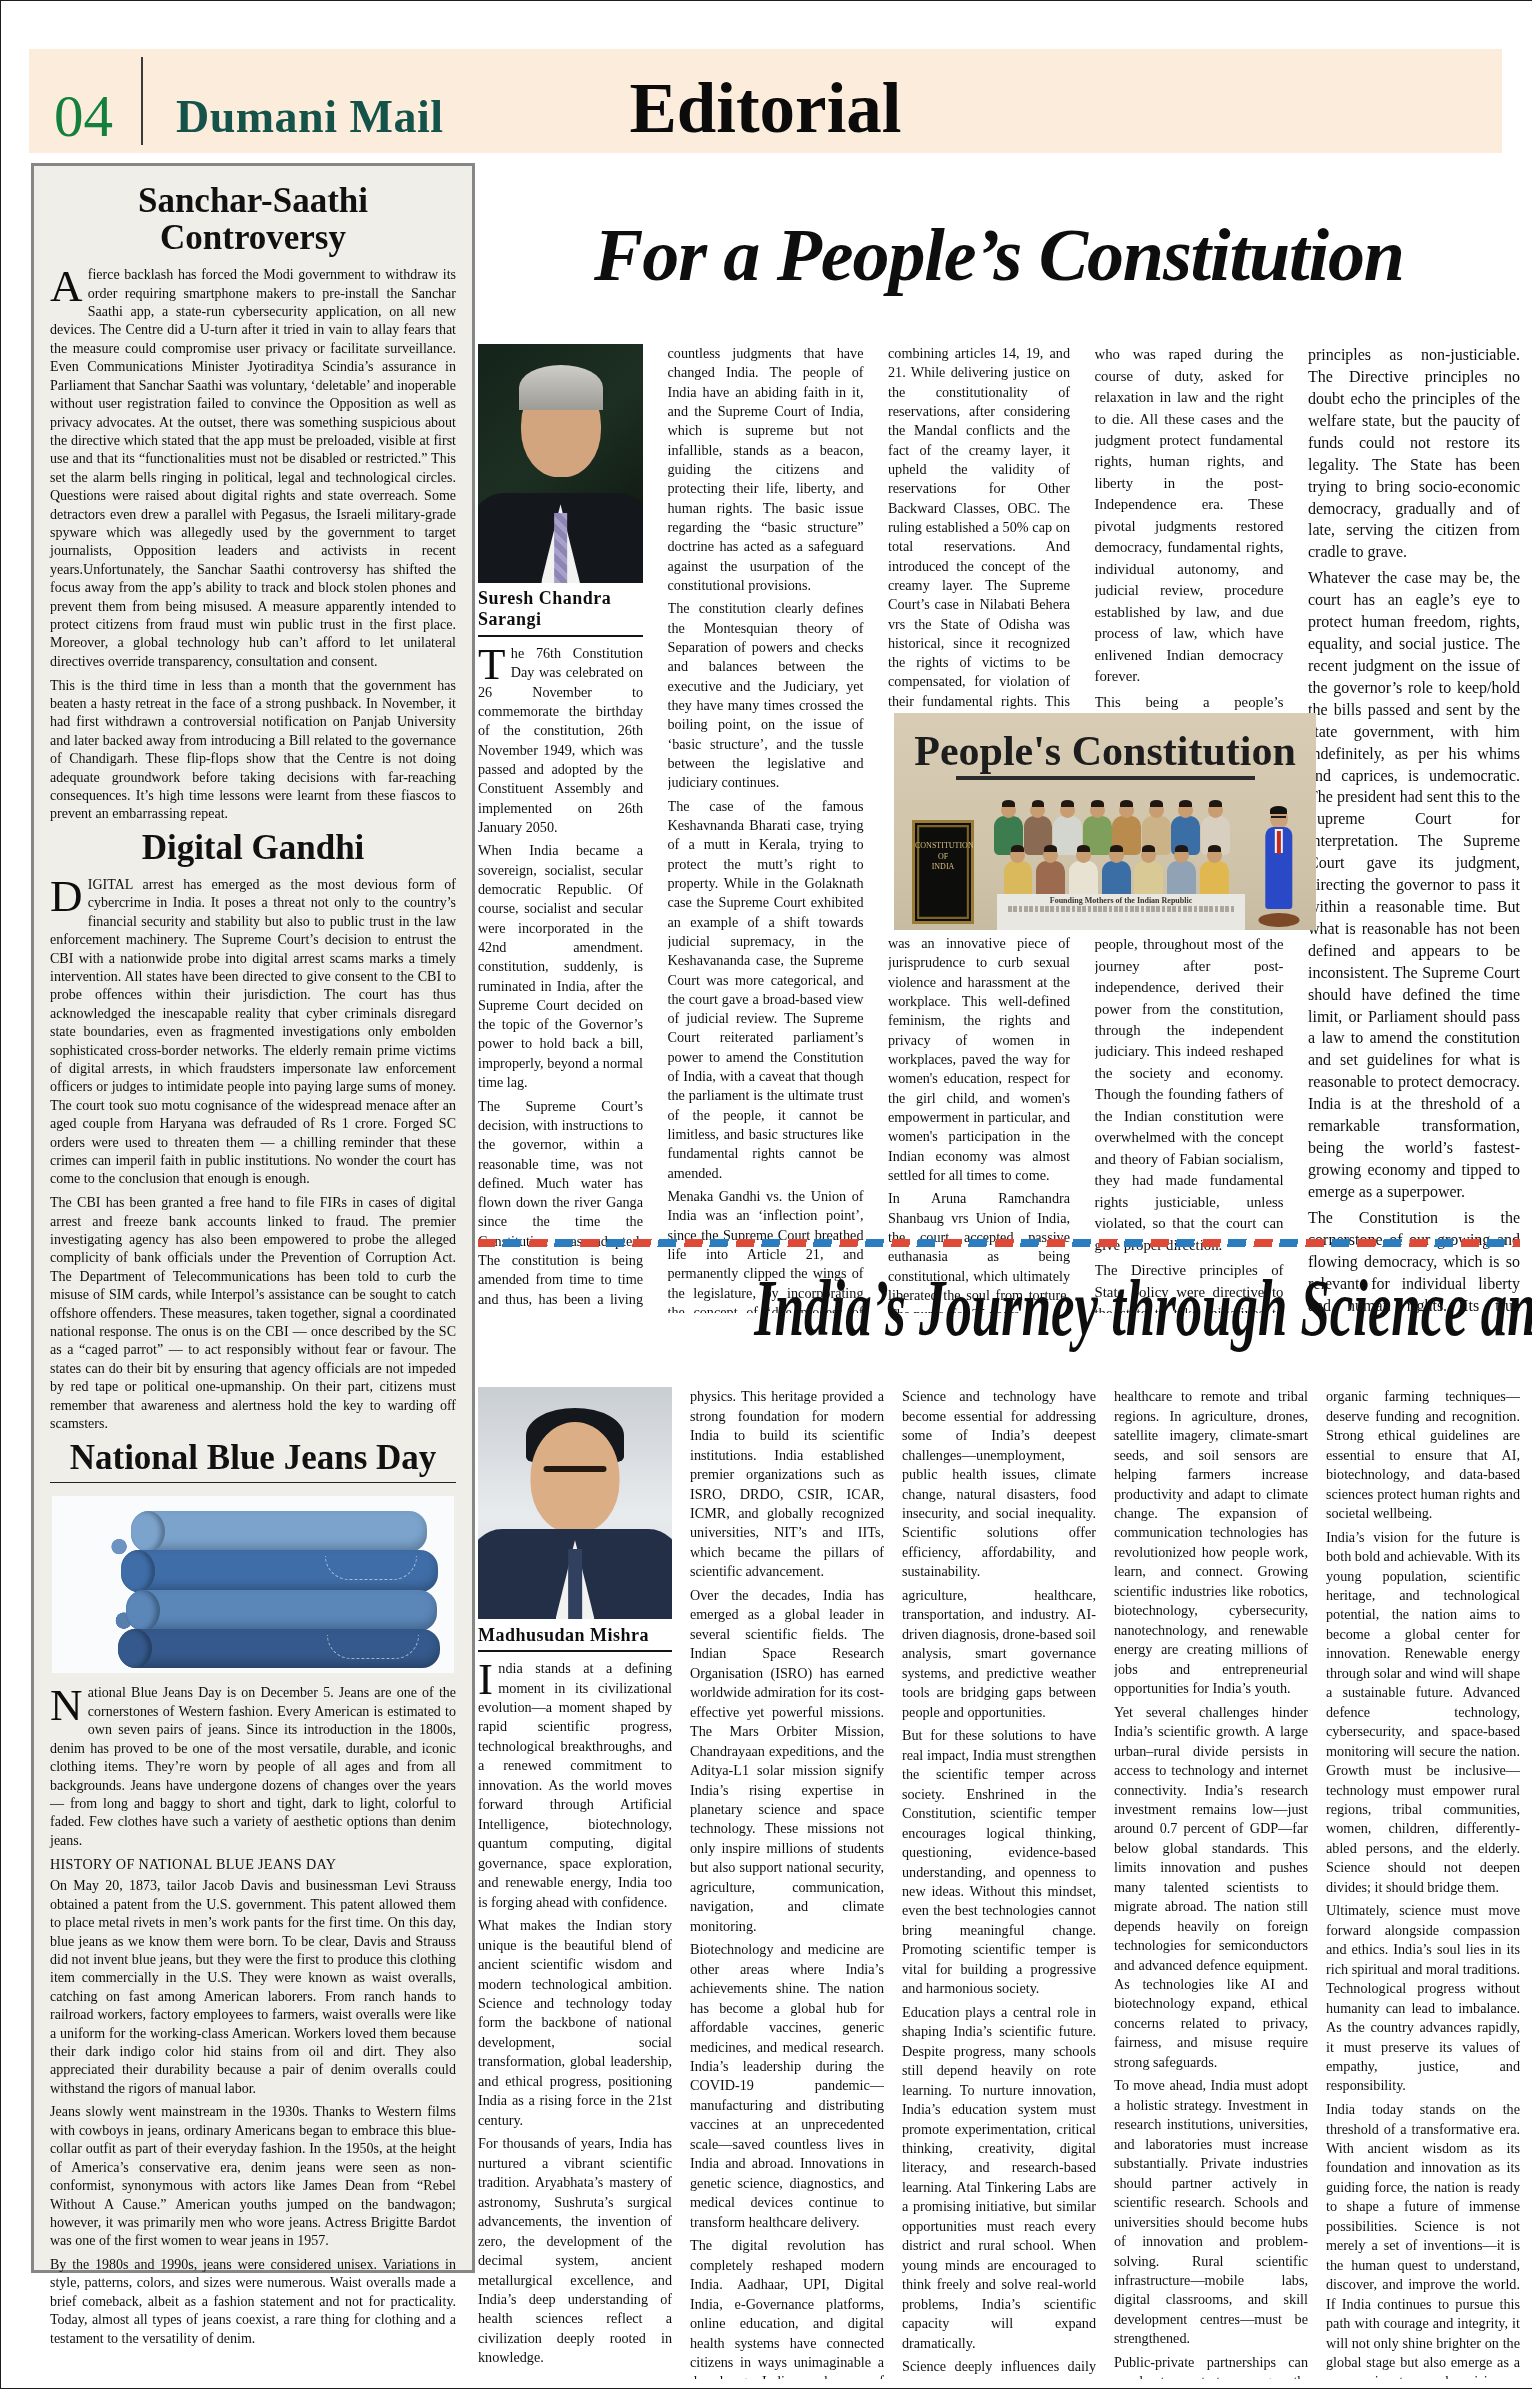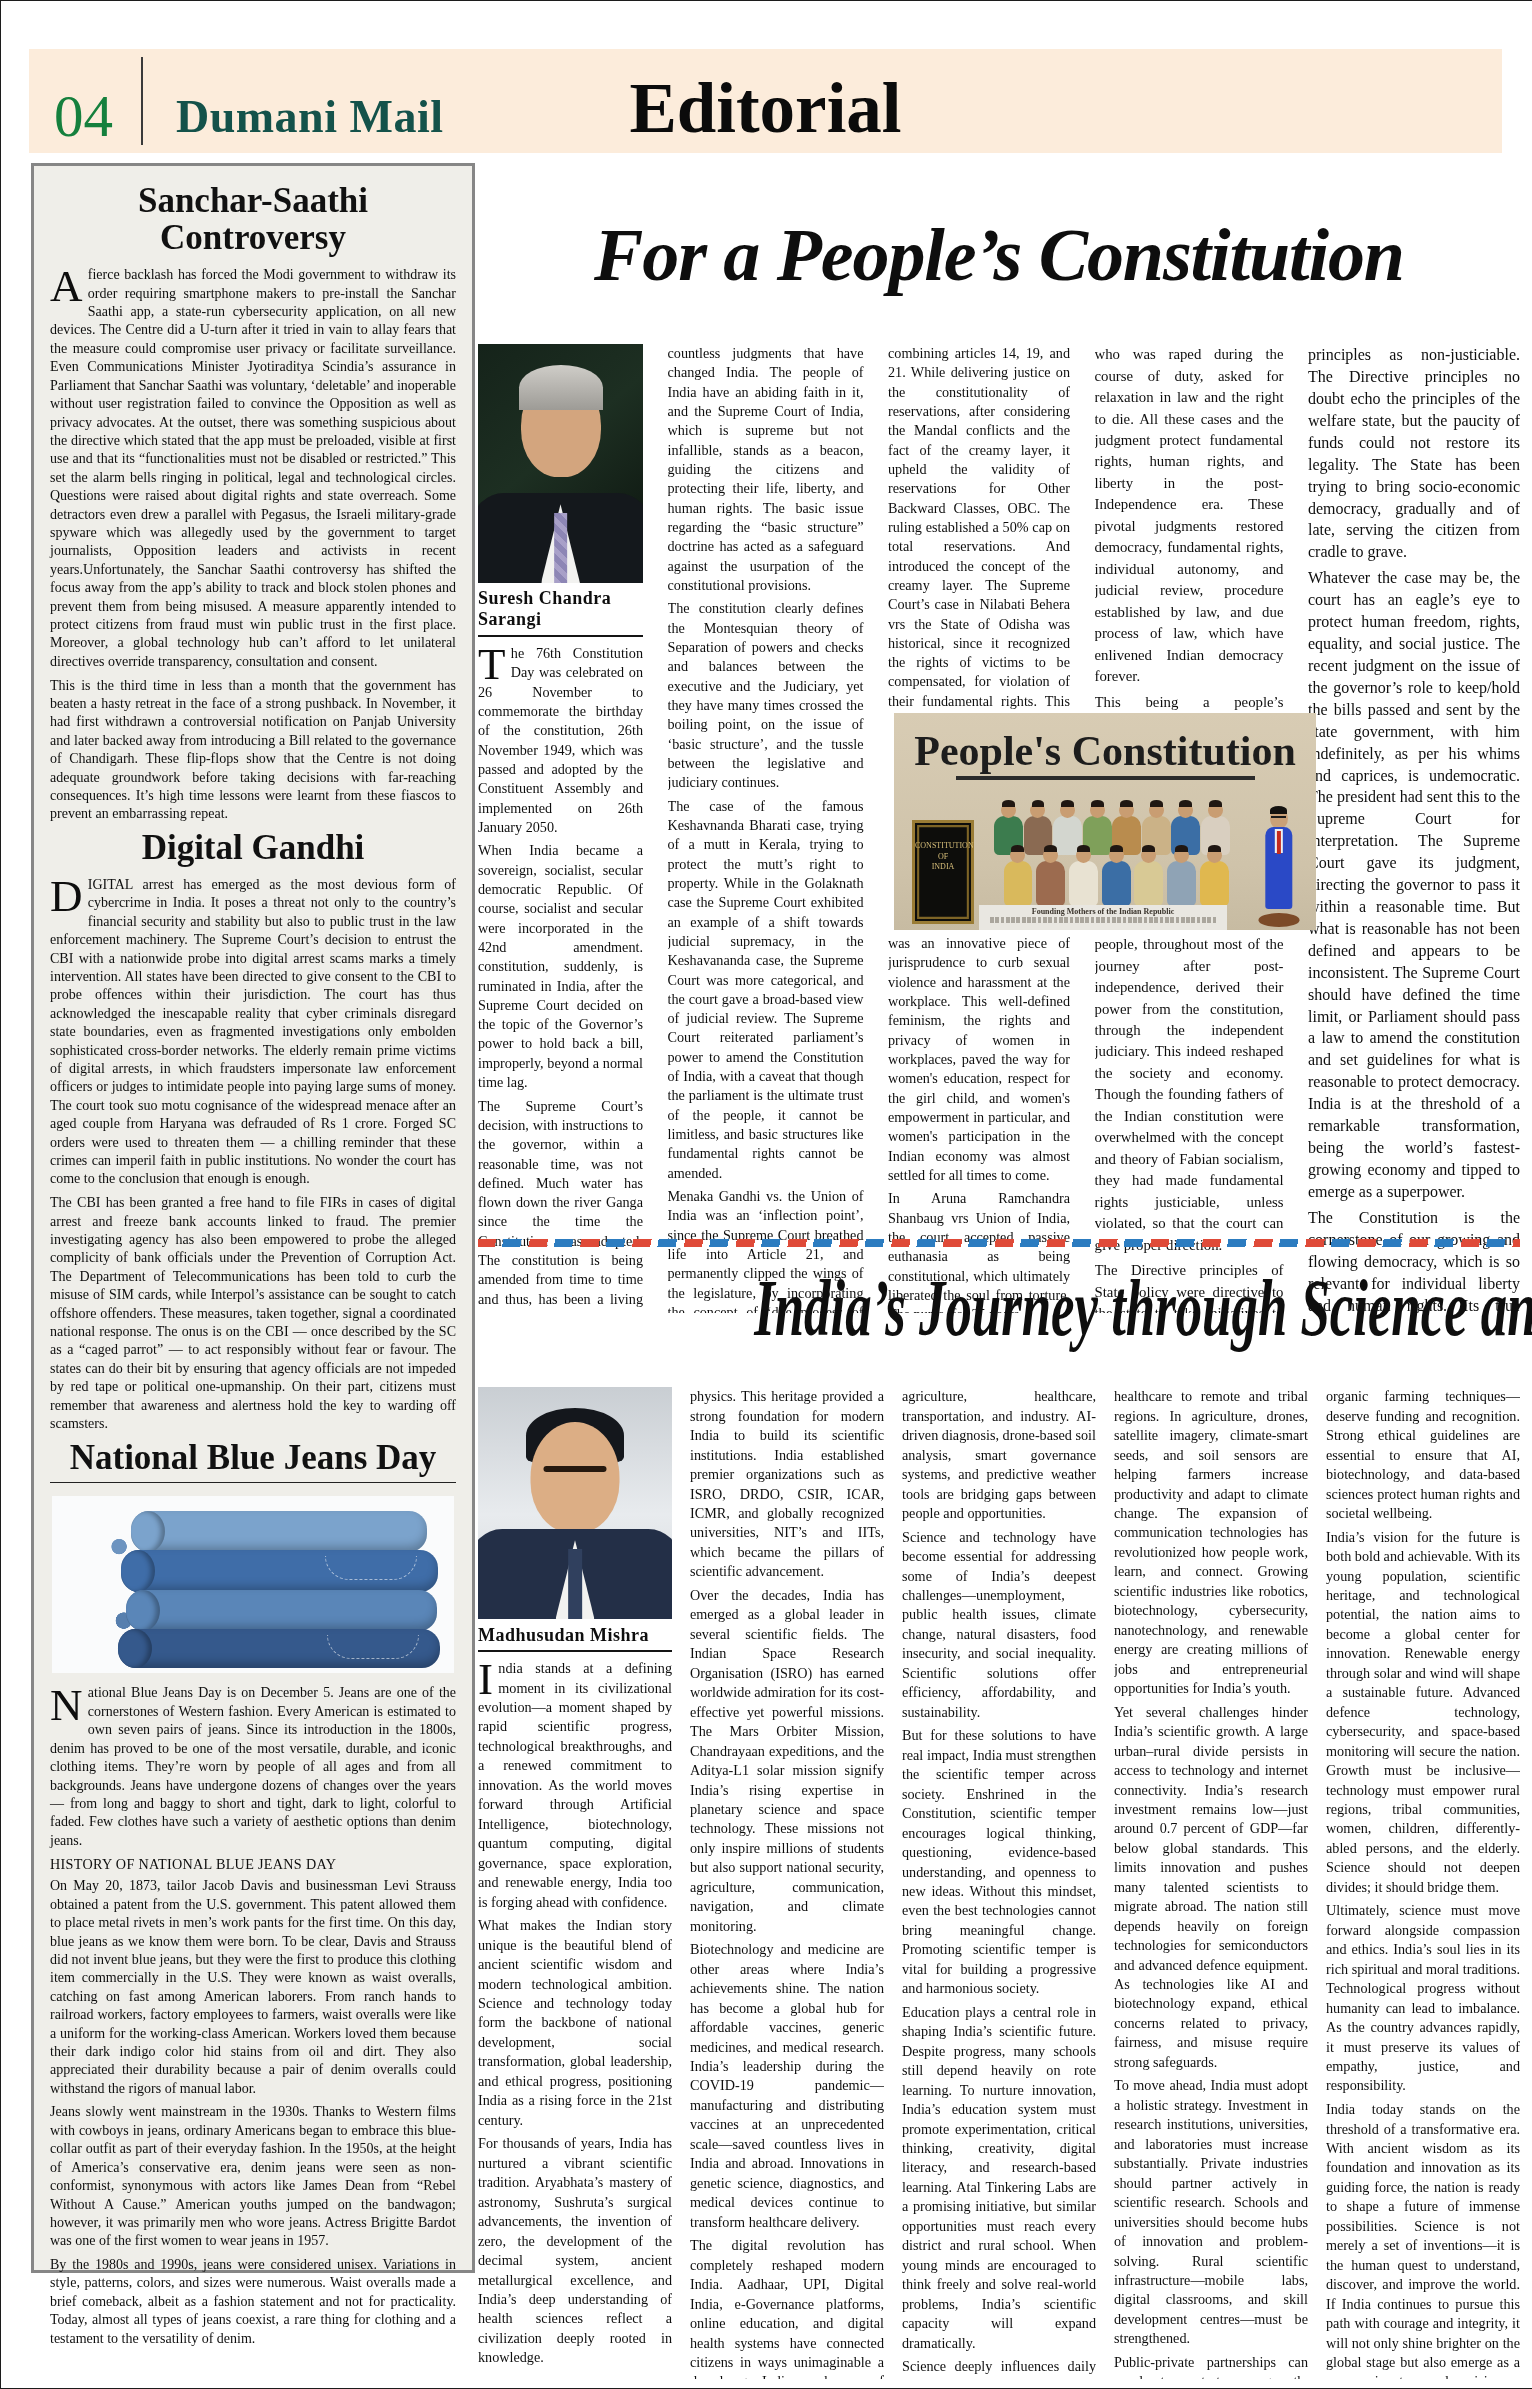--- a/index.html
+++ b/index.html
@@ -87,21 +87,21 @@
            border:3.7px solid #9a7c35;box-shadow:inset 0 0 0 2.1px #0d0d0b, inset 0 0 0 4.2px #7d6426;
            color:#d8bf7a;font-size:8px;text-align:center;white-space:pre-line;line-height:1.35;padding-top:18px;box-sizing:border-box;}
   .figs{position:absolute;left:100px;bottom:21px;width:237px;height:106px;}
   .fig{position:absolute;width:28.5px;}
   .fig .hd{width:14.8px;height:14.8px;border-radius:50%;background:#c99d72;margin:0 auto;position:relative;}
   .fig .hd:before{content:"";position:absolute;top:-3.2px;left:1.1px;right:1.1px;height:7.4px;border-radius:50% 50% 0 0;background:#201712;}
   .fig .bd{width:28.5px;height:39px;border-radius:10.6px 10.6px 5.3px 5.3px;margin-top:-2.1px;}
   .row-back .fig{top:0;}
   .row-front .fig{top:45px;}
   .row-front .fig .bd{height:45px;}
-  .pedestal{position:absolute;left:85px;bottom:0;width:248px;height:25px;background:#e9e7e1;text-align:center;margin-top:28px;}
+  .pedestal{position:absolute;left:103px;bottom:0;width:248px;height:36px;background:#e9e7e1;text-align:center;margin-top:28px;}
   .pedestal .pcap{font-size:8px;font-weight:bold;color:#3a342c;margin-top:1.6px;}
   .pedestal .names{margin:1.6px auto 0 auto;width:227px;height:5.3px;
       background:repeating-linear-gradient(90deg,#8f8a80 0 3.7px,transparent 3.7px 5.3px);opacity:.7;}
   .ambedkar{position:absolute;right:13.7px;bottom:3.2px;width:47px;height:119px;}
   .amb-head{position:absolute;top:0;left:50%;transform:translateX(-50%);width:18px;height:21px;border-radius:50%;background:#caa178;}
   .amb-head:before{content:"";position:absolute;top:-2.1px;left:0.5px;right:0.5px;height:8.4px;border-radius:50% 50% 0 0;background:#14120f;}
   .amb-head:after{content:"";position:absolute;top:8.4px;left:1.6px;right:1.6px;height:2.1px;background:#1a1a1a;}
   .amb-body{position:absolute;top:19px;left:50%;transform:translateX(-50%);width:27.4px;height:82px;border-radius:8.4px 8.4px 3.2px 3.2px;background:#2a49c6;}
   .amb-shirt{position:absolute;top:21px;left:50%;transform:translateX(-50%);width:8.4px;height:24px;background:#eef0f2;}
   .amb-tie{position:absolute;top:23px;left:50%;transform:translateX(-50%);width:4.2px;height:23px;background:#c42a1e;}
@@ -344,22 +344,22 @@
     </div>
 
     <div class="bcol">
       <p class="btext">physics. This heritage provided a strong foundation for modern India to build its scientific institutions. India established premier organizations such as ISRO, DRDO, CSIR, ICAR, ICMR, and globally recognized universities, NIT’s and IITs, which became the pillars of scientific advancement.</p>
       <p class="btext">Over the decades, India has emerged as a global leader in several scientific fields. The Indian Space Research Organisation (ISRO) has earned worldwide admiration for its cost-effective yet powerful missions. The Mars Orbiter Mission, Chandrayaan expeditions, and the Aditya-L1 solar mission signify India’s rising expertise in planetary science and space technology. These missions not only inspire millions of students but also support national security, agriculture, communication, navigation, and climate monitoring.</p>
       <p class="btext">Biotechnology and medicine are other areas where India’s achievements shine. The nation has become a global hub for affordable vaccines, generic medicines, and medical research. India’s leadership during the COVID-19 pandemic—manufacturing and distributing vaccines at an unprecedented scale—saved countless lives in India and abroad. Innovations in genetic science, diagnostics, and medical devices continue to transform healthcare delivery.</p>
       <p class="btext">The digital revolution has completely reshaped modern India. Aadhaar, UPI, Digital India, e-Governance platforms, online education, and digital health systems have connected citizens in ways unimaginable a decade ago. India now has one of the fastest-growing digital economies globally. The rise of Artificial Intelligence and data science is further enhancing public service delivery,</p>
     </div>
 
     <div class="bcol">
+      <p class="btext">Science and technology have become essential for addressing some of India’s deepest challenges—unemployment, public health issues, climate change, natural disasters, food insecurity, and social inequality. Scientific solutions offer efficiency, affordability, and sustainability.</p>
       <p class="btext">agriculture, healthcare, transportation, and industry. AI-driven diagnosis, drone-based soil analysis, smart governance systems, and predictive weather tools are bridging gaps between people and opportunities.</p>
-      <p class="btext">Science and technology have become essential for addressing some of India’s deepest challenges—unemployment, public health issues, climate change, natural disasters, food insecurity, and social inequality. Scientific solutions offer efficiency, affordability, and sustainability.</p>
       <p class="btext">But for these solutions to have real impact, India must strengthen the scientific temper across society. Enshrined in the Constitution, scientific temper encourages logical thinking, questioning, evidence-based understanding, and openness to new ideas. Without this mindset, even the best technologies cannot bring meaningful change. Promoting scientific temper is vital for building a progressive and harmonious society.</p>
       <p class="btext">Education plays a central role in shaping India’s scientific future. Despite progress, many schools still depend heavily on rote learning. To nurture innovation, India’s education system must promote experimentation, critical thinking, creativity, digital literacy, and research-based learning. Atal Tinkering Labs are a promising initiative, but similar opportunities must reach every district and rural school. When young minds are encouraged to think freely and solve real-world problems, India’s scientific capacity will expand dramatically.</p>
       <p class="btext">Science deeply influences daily life. Modern healthcare technologies make it possible to diagnose and treat complex diseases. Telemedicine and AI-based tools are bringing quality</p>
     </div>
 
     <div class="bcol">
       <p class="btext">healthcare to remote and tribal regions. In agriculture, drones, satellite imagery, climate-smart seeds, and soil sensors are helping farmers increase productivity and adapt to climate change. The expansion of communication technologies has revolutionized how people work, learn, and connect. Growing scientific industries like robotics, biotechnology, cybersecurity, nanotechnology, and renewable energy are creating millions of jobs and entrepreneurial opportunities for India’s youth.</p>
       <p class="btext">Yet several challenges hinder India’s scientific growth. A large urban–rural divide persists in access to technology and internet connectivity. India’s research investment remains low—just around 0.7 percent of GDP—far below global standards. This limits innovation and pushes many talented scientists to migrate abroad. The nation still depends heavily on foreign technologies for semiconductors and advanced defence equipment. As technologies like AI and biotechnology expand, ethical concerns related to privacy, fairness, and misuse require strong safeguards.</p>
       <p class="btext">To move ahead, India must adopt a holistic strategy. Investment in research institutions, universities, and laboratories must increase substantially. Private industries should partner actively in scientific research. Schools and universities should become hubs of innovation and problem-solving. Rural scientific infrastructure—mobile labs, digital classrooms, and skill development centres—must be strengthened.</p>
       <p class="btext">Public-private partnerships can accelerate start-up growth, technology development, and job creation. Local grassroots innovations—from low-cost machines to water solutions and</p>

